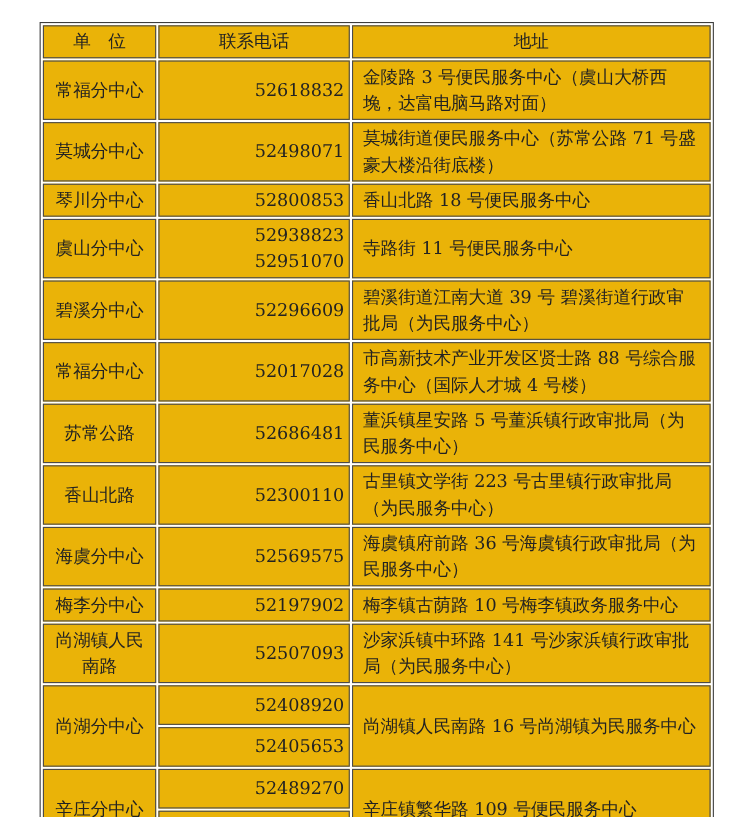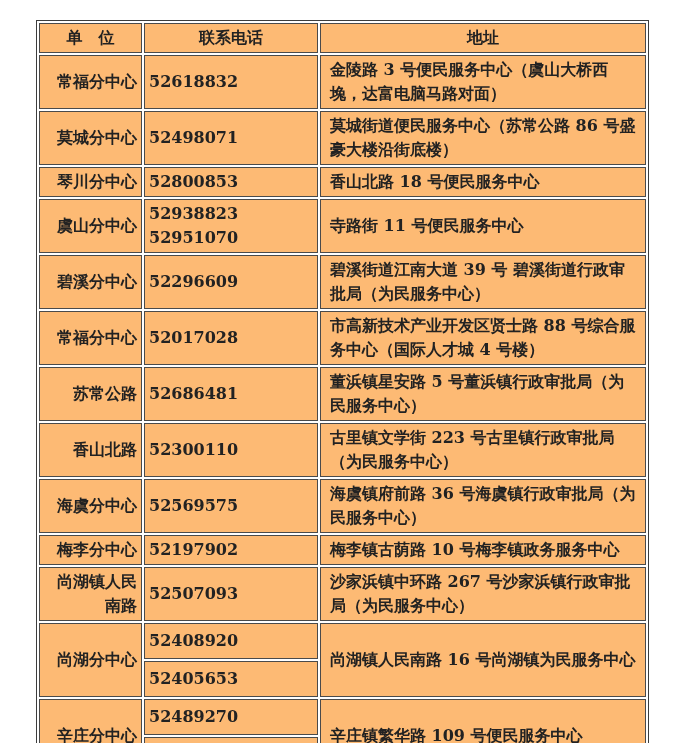--- a/index.html
+++ b/index.html
@@ -23,35 +23,35 @@
     border-spacing: 2px;
     border: 1px solid #3d3d3d;
     table-layout: fixed;
     width: 611px;
     background: #ffffff;
   }
   th, td {
     border: 1px solid #4a4a4a;
     font-size: 16px;
     line-height: 24px;
-    font-weight: bold;
+    font-weight: normal;
     vertical-align: middle;
-    background: #fdba74;
+    background: #eab308;
     overflow: hidden;
   }
   th {
     text-align: center;
     padding: 2px 4px;
   }
   td.unit {
-    text-align: right;
+    text-align: center;
     padding: 2px 4px;
   }
   td.phone {
-    text-align: left;
+    text-align: right;
     padding: 2px 4px;
   }
   td.phone.split {
     padding: 5px 4px;
   }
   td.addr {
     text-align: left;
     padding: 2px 9px;
   }
   col.c-unit  { width: 103px; }
@@ -77,21 +77,21 @@
     </thead>
     <tbody id="table-body">
         <tr>
           <td class="unit">常福分中心</td>
           <td class="phone">52618832</td>
           <td class="addr">金陵路 3 号便民服务中心（虞山大桥西堍，达富电脑马路对面）</td>
         </tr>
         <tr>
           <td class="unit">莫城分中心</td>
           <td class="phone">52498071</td>
-          <td class="addr">莫城街道便民服务中心（苏常公路 86 号盛豪大楼沿街底楼）</td>
+          <td class="addr">莫城街道便民服务中心（苏常公路 71 号盛豪大楼沿街底楼）</td>
         </tr>
         <tr>
           <td class="unit">琴川分中心</td>
           <td class="phone">52800853</td>
           <td class="addr">香山北路 18 号便民服务中心</td>
         </tr>
         <tr>
           <td class="unit">虞山分中心</td>
           <td class="phone">52938823<br>52951070</td>
           <td class="addr">寺路街 11 号便民服务中心</td>
@@ -122,21 +122,21 @@
           <td class="addr">海虞镇府前路 36 号海虞镇行政审批局（为民服务中心）</td>
         </tr>
         <tr>
           <td class="unit">梅李分中心</td>
           <td class="phone">52197902</td>
           <td class="addr">梅李镇古荫路 10 号梅李镇政务服务中心</td>
         </tr>
         <tr>
           <td class="unit">尚湖镇人民南路</td>
           <td class="phone">52507093</td>
-          <td class="addr">沙家浜镇中环路 267 号沙家浜镇行政审批局（为民服务中心）</td>
+          <td class="addr">沙家浜镇中环路 141 号沙家浜镇行政审批局（为民服务中心）</td>
         </tr>
         <tr>
           <td class="unit" rowspan="2">尚湖分中心</td>
           <td class="phone split">52408920</td>
           <td class="addr" rowspan="2">尚湖镇人民南路 16 号尚湖镇为民服务中心</td>
         </tr>
         <tr>
           <td class="phone split">52405653</td>
         </tr>
         <tr>

